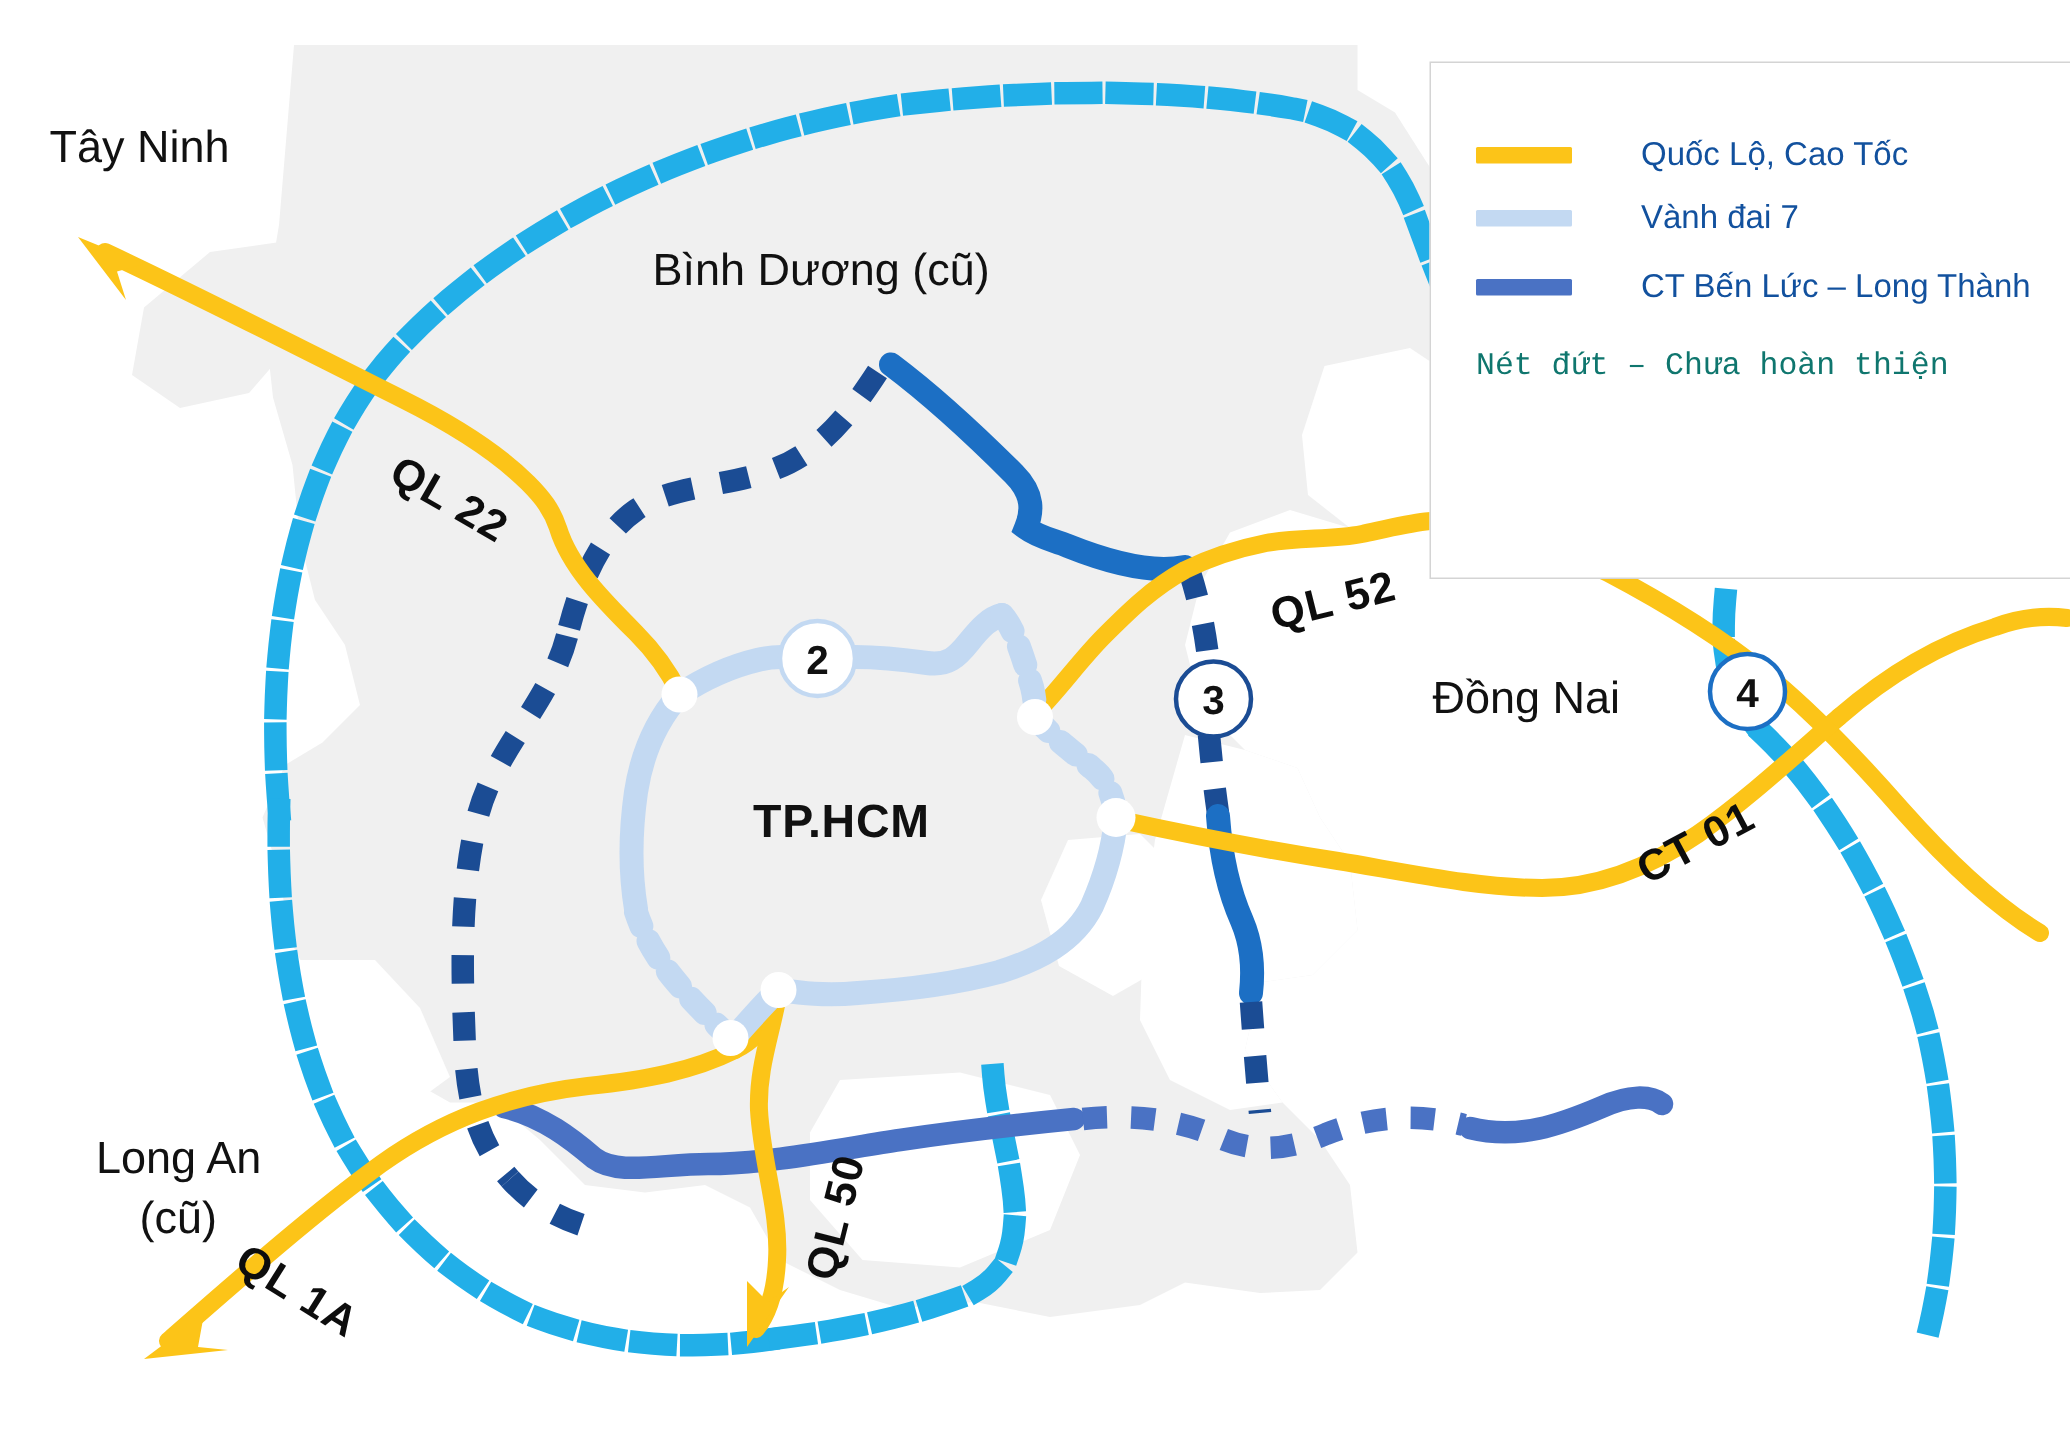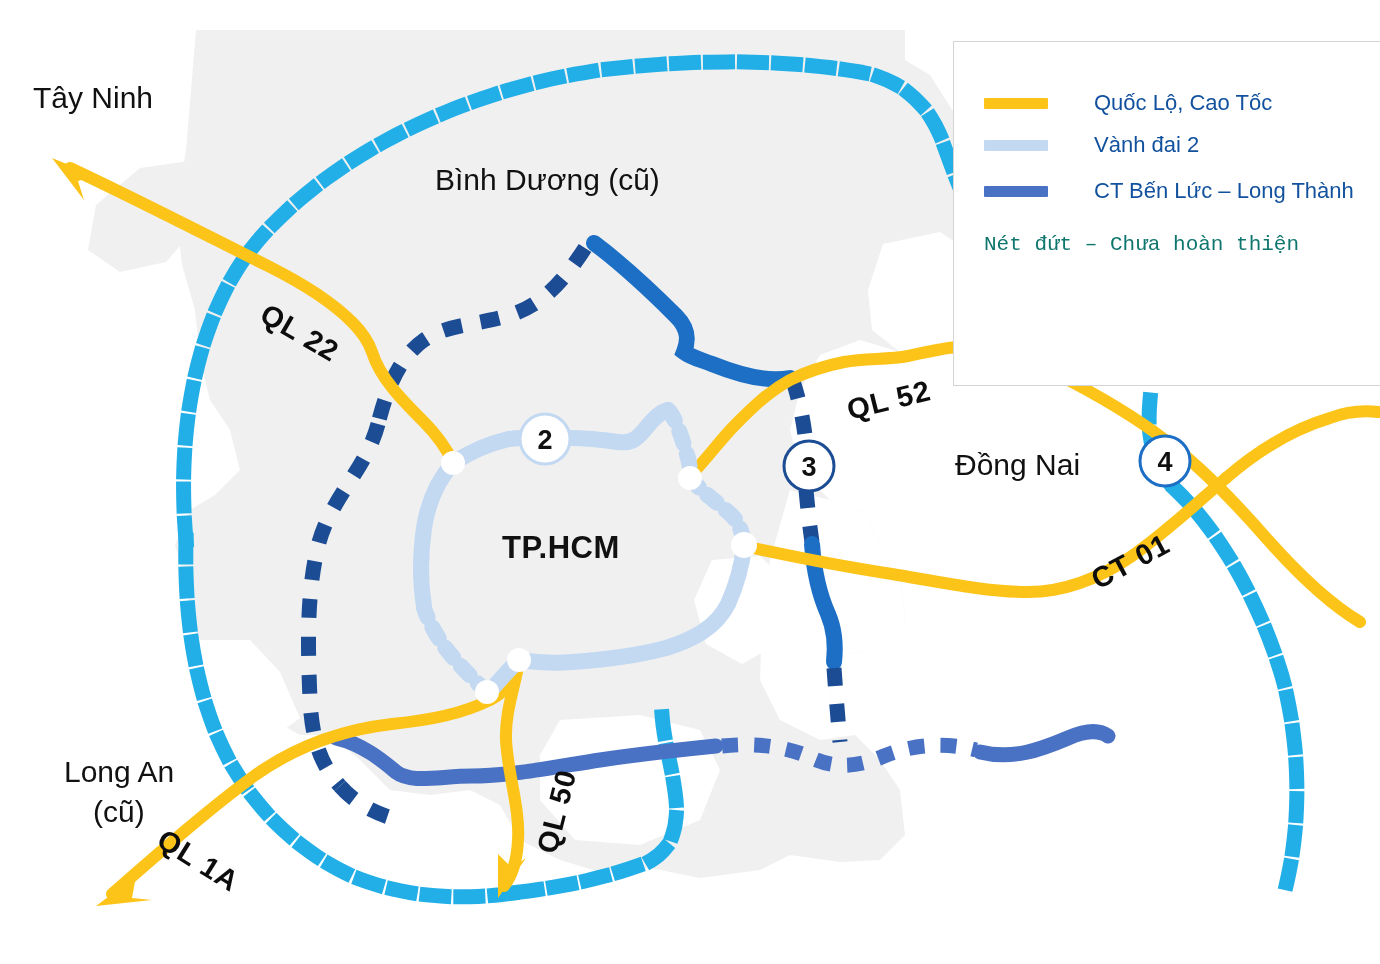--- a/index.html
+++ b/index.html
@@ -238,21 +238,21 @@
 
   <div id="legend">
 
     <div class="legend-row">
       <span class="swatch" style="background:#FCC418"></span>
       <span class="legend-label">Quốc Lộ, Cao Tốc</span>
     </div>
 
     <div class="legend-row">
       <span class="swatch" style="background:#C3D9F2"></span>
-      <span class="legend-label">Vành đai 2</span>
+      <span class="legend-label">Vành đai 7</span>
     </div>
 
 
     <div class="legend-row gap">
       <span class="swatch" style="background:#4A72C4"></span>
       <span class="legend-label">CT Bến Lức – Long Thành</span>
     </div>
 
 
     <div class="legend-notes">

